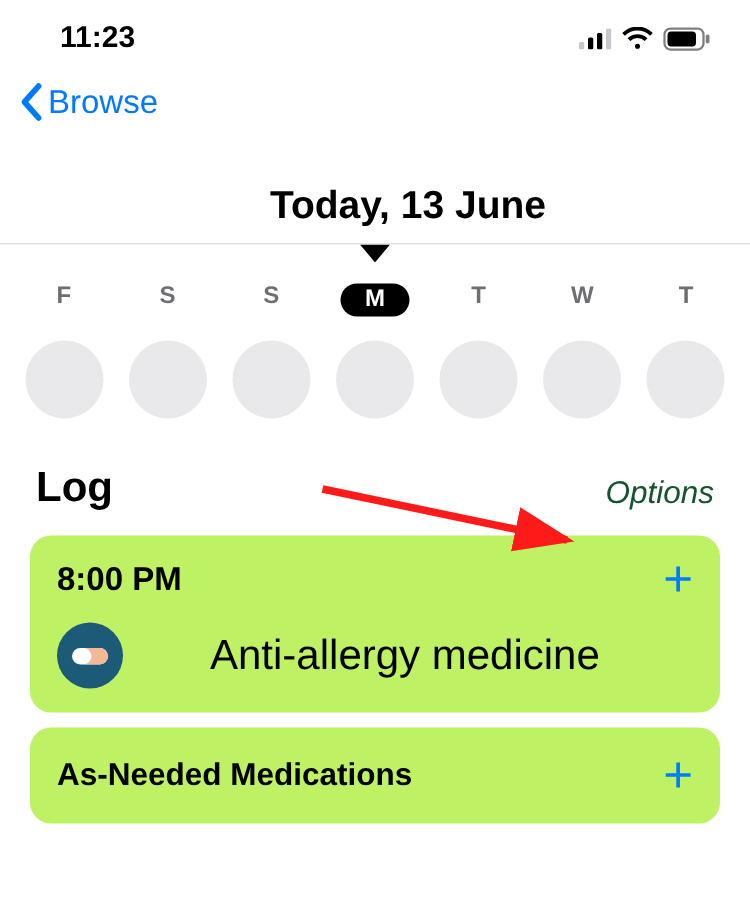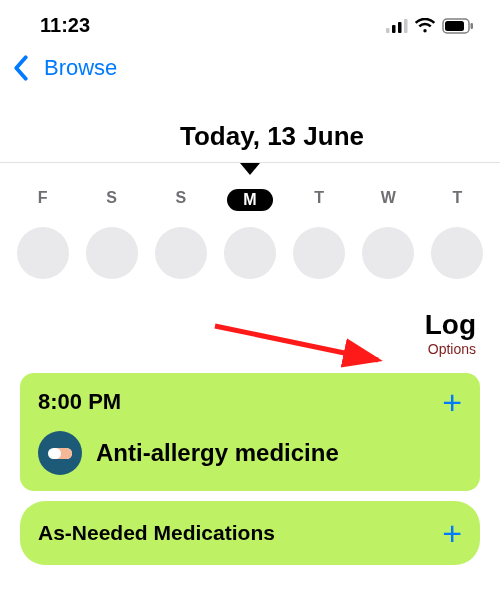--- a/index.html
+++ b/index.html
@@ -24,21 +24,21 @@
   display: flex;
   align-items: center;
   padding: 10px 12px 18px;
   position: relative;
 }
 .back-btn {
   display: flex;
   align-items: center;
   color: #007aff;
   font-size: 22px;
-  gap: 14px;
+  gap: 2px;
 }
 .back-btn svg { width: 18px; height: 26px; }
 .nav-title {
   position: absolute;
   left: 50%;
   transform: translateX(-50%);
   font-size: 22px;
   font-weight: 700;
 }
 .date-row {
@@ -80,24 +80,23 @@
   width: 52px;
   height: 52px;
   border-radius: 50%;
   background: #e9e9eb;
 }
 .log-header {
   display: flex;
   justify-content: space-between;
   align-items: flex-end;
   padding: 10px 24px 6px;
-  flex-direction: column;
 }
 .log-title { font-size: 28px; font-weight: 700; }
-.options-link { color: #7f1d1d; font-size: 14px; }
+.options-link { color: #14532d; font-size: 21px; font-style: italic; }
 .card {
   margin: 10px 20px;
   background: #bef264;
   border-radius: 14px;
   padding: 16px 18px;
 }
 .card-top {
   display: flex;
   justify-content: space-between;
   align-items: center;
@@ -124,22 +123,22 @@
   align-items: center;
   justify-content: center;
 }
 .pill-cap {
   width: 24px;
   height: 11px;
   border-radius: 6px;
   background: #fff;
   box-shadow: inset -11px 0 0 #f5b896;
 }
-.med-name { font-size: 24px; font-weight: 700; }
-.card.asneeded { padding: 20px 18px; border-radius: 25px; }
+.med-name { font-size: 28px; font-weight: 400; margin-left: 44px; }
+.card.asneeded { padding: 20px 18px; }
 .asneeded .card-top .card-time { font-size: 21px; }
 .arrow-overlay {
   position: absolute;
   top: 318px;
   left: 210px;
   pointer-events: none;
 }
 </style>
 </head>
 <body>

